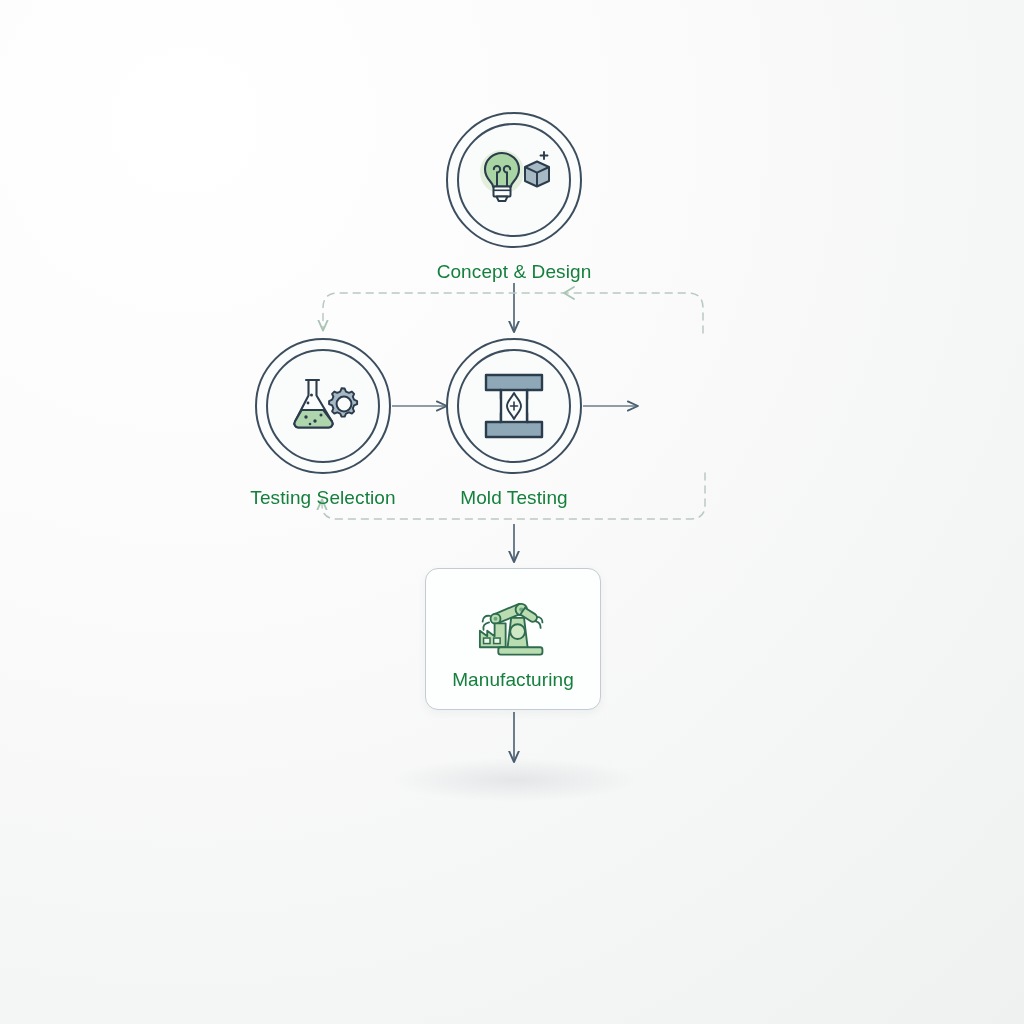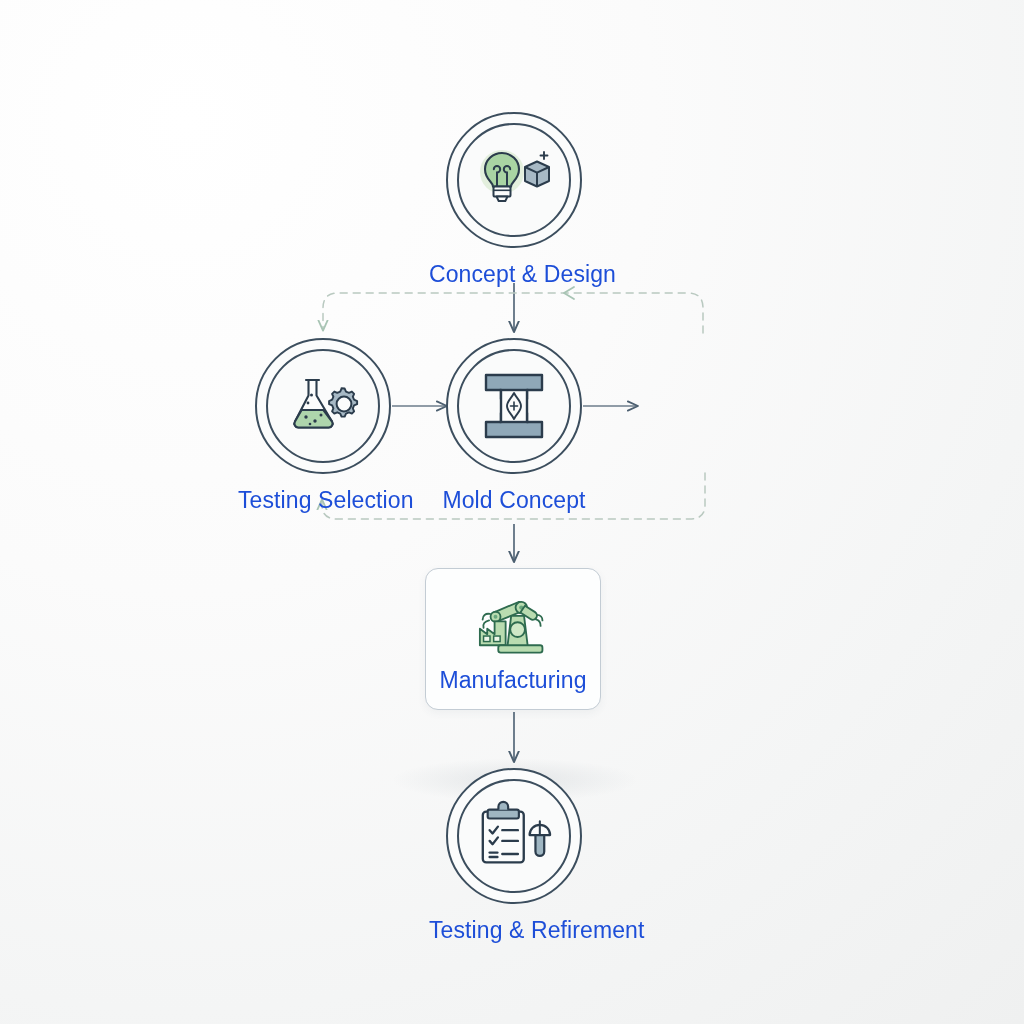--- a/index.html
+++ b/index.html
@@ -59,22 +59,22 @@
   }
   .icon-wrap {
     width: 78px;
     height: 78px;
     display: flex;
     align-items: center;
     justify-content: center;
   }
   .node-label {
     margin-top: 13px;
-    font-size: 23px;
-    color: #1d4ed8;
+    font-size: 19px;
+    color: #15803d;
     letter-spacing: .1px;
     white-space: nowrap;
   }
 
   
   .box-node {
     position: absolute;
     width: 176px;
     height: 142px;
     border: 1.6px solid #c3ccd4;
@@ -220,21 +220,21 @@
             <path d="M8,68 h56 v-15 h-15 v-9 h-26 v9 h-15 Z" fill="#8fa8b8" stroke="#2b3c4c" stroke-width="2.4" stroke-linejoin="round"></path>
 
             <rect x="23" y="21" width="26" height="32" fill="#fbfcfc" stroke="#2b3c4c" stroke-width="2.4"></rect>
 
             <path d="M36,24 c-3,6 -7,8 -7,13 0,5 4,7 7,13 3,-6 7,-8 7,-13 0,-5 -4,-7 -7,-13 Z" fill="none" stroke="#2b3c4c" stroke-width="1.9" stroke-linejoin="round"></path>
             <path d="M36,33 v8 M32.5,37 h7" stroke="#2b3c4c" stroke-width="1.6" stroke-linecap="round"></path>
           </svg>
         </div>
       </div>
     </div>
-    <div class="node-label">Mold Concept</div>
+    <div class="node-label">Mold Testing</div>
   </div>
 
 
   <div class="box-node" id="box-manufacturing">
     <div class="icon-wrap">
       <svg width="100" height="80" viewBox="0 0 100 80">
 
         <path d="M56,20 L30,31" stroke="#2f6b4f" stroke-width="2" fill="none"></path>
         <path d="M30,26 L56,15 a5.5,5.5 0 0 1 3,10.4 L33,36 a5.5,5.5 0 0 1 -3,-10 Z" fill="#b9dcb0" stroke="#2e6b4f" stroke-width="2" stroke-linejoin="round"></path>
         <circle cx="31" cy="31" r="5.4" fill="#b9dcb0" stroke="#2e6b4f" stroke-width="2"></circle>
@@ -256,40 +256,14 @@
         <rect x="18" y="52" width="7" height="6" fill="#eef7ea" stroke="#2e6b4f" stroke-width="1.6"></rect>
         <rect x="29" y="52" width="7" height="6" fill="#eef7ea" stroke="#2e6b4f" stroke-width="1.6"></rect>
 
         <rect x="34" y="62" width="48" height="8" rx="2.6" fill="#b9dcb0" stroke="#2e6b4f" stroke-width="2"></rect>
       </svg>
     </div>
     <div class="node-label">Manufacturing</div>
   </div>
 
   <div class="soft-shadow" id="shadow-testing"></div>
-  <div class="node" id="node-testing">
-    <div class="ring-outer">
-      <div class="ring-inner">
-        <div class="icon-wrap">
-          <svg width="80" height="74" viewBox="0 0 80 74">
-
-            <rect x="8" y="12" width="42" height="52" rx="3.5" fill="#fbfcfc" stroke="#2b3c4c" stroke-width="2.4"></rect>
-
-            <rect x="13" y="10" width="32" height="9" rx="2" fill="#9fb6c2" stroke="#2b3c4c" stroke-width="2.2"></rect>
-            <path d="M24,10 v-3 a5,5 0 0 1 10,0 v3" fill="#9fb6c2" stroke="#2b3c4c" stroke-width="2.2" stroke-linejoin="round"></path>
-
-            <path d="M15,31 l3,3.4 l5.5,-7" fill="none" stroke="#2b3c4c" stroke-width="2.4" stroke-linecap="round" stroke-linejoin="round"></path>
-            <path d="M15,42 l3,3.4 l5.5,-7" fill="none" stroke="#2b3c4c" stroke-width="2.4" stroke-linecap="round" stroke-linejoin="round"></path>
-            <path d="M15,54 h8" stroke="#2b3c4c" stroke-width="2.4" stroke-linecap="round"></path>
-            <path d="M15,58.5 h8" stroke="#2b3c4c" stroke-width="2.4" stroke-linecap="round"></path>
-            <path d="M28,31 h16 M28,42 h16 M28,55.5 h16" stroke="#2b3c4c" stroke-width="2.4" stroke-linecap="round"></path>
-
-            <path d="M56,36 a10.5,10.5 0 0 1 21,0 Z" fill="#fbfcfc" stroke="#2b3c4c" stroke-width="2.3" stroke-linejoin="round"></path>
-            <path d="M62,36 h9 v17 a4.5,4.5 0 0 1 -9,0 Z" fill="#9fb6c2" stroke="#2b3c4c" stroke-width="2.3" stroke-linejoin="round"></path>
-            <path d="M66.5,22 v14" stroke="#2b3c4c" stroke-width="2.1" stroke-linecap="round"></path>
-          </svg>
-        </div>
-      </div>
-    </div>
-    <div class="node-label">Testing &amp; Refirement</div>
-  </div>
 
 </div>
 
 </body></html>

